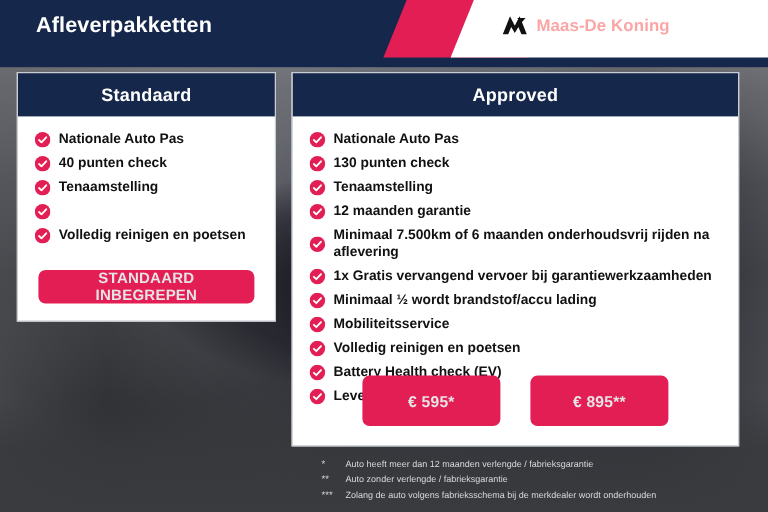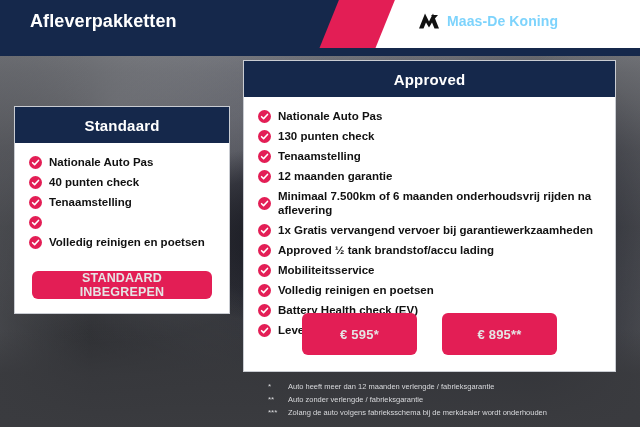--- a/index.html
+++ b/index.html
@@ -94,35 +94,35 @@
   .logo-wrap {
     position: absolute;
     left: 418px; top: 0;
     height: 42px;
     display: flex;
     align-items: center;
     gap: 7px;
   }
   .logo-mark { width: 22px; height: 18px; display: block; }
   .logo-text {
-    color: #7dd3fc;
+    color: #fca5a5;
     font-size: 14px;
     font-weight: bold;
     letter-spacing: 0.1px;
     white-space: nowrap;
   }
 
   
   .card {
     position: absolute;
     background: #ffffff;
     border: 1px solid #c9ccd2;
     box-sizing: border-box;
   }
-  .card-standard { left: 14px; top: 60px; width: 216px; height: 208px; margin-top: 46px; }
+  .card-standard { left: 14px; top: 60px; width: 216px; height: 208px; }
   .card-approved { left: 243px; top: 60px; width: 373px; height: 312px; }
 
   .card-head {
     background: #15284b;
     height: 36px;
     display: flex;
     align-items: center;
     justify-content: center;
   }
   .card-head-title {
@@ -331,21 +331,21 @@
             <circle cx="10" cy="10" r="10" fill="#e31e55"></circle>
             <path d="M5.5 10.3 L8.6 13.3 L14.6 6.8" stroke="#ffffff" stroke-width="2.4" fill="none" stroke-linecap="round" stroke-linejoin="round"></path>
           </svg>
           <span class="feature-text">1x Gratis vervangend vervoer bij garantiewerkzaamheden</span>
         </li>
         <li class="feature-item">
           <svg class="check-badge" viewBox="0 0 20 20">
             <circle cx="10" cy="10" r="10" fill="#e31e55"></circle>
             <path d="M5.5 10.3 L8.6 13.3 L14.6 6.8" stroke="#ffffff" stroke-width="2.4" fill="none" stroke-linecap="round" stroke-linejoin="round"></path>
           </svg>
-          <span class="feature-text">Approved ½ tank brandstof/accu lading</span>
+          <span class="feature-text">Minimaal ½ wordt brandstof/accu lading</span>
         </li>
         <li class="feature-item">
           <svg class="check-badge" viewBox="0 0 20 20">
             <circle cx="10" cy="10" r="10" fill="#e31e55"></circle>
             <path d="M5.5 10.3 L8.6 13.3 L14.6 6.8" stroke="#ffffff" stroke-width="2.4" fill="none" stroke-linecap="round" stroke-linejoin="round"></path>
           </svg>
           <span class="feature-text">Mobiliteitsservice</span>
         </li>
         <li class="feature-item">
           <svg class="check-badge" viewBox="0 0 20 20">

